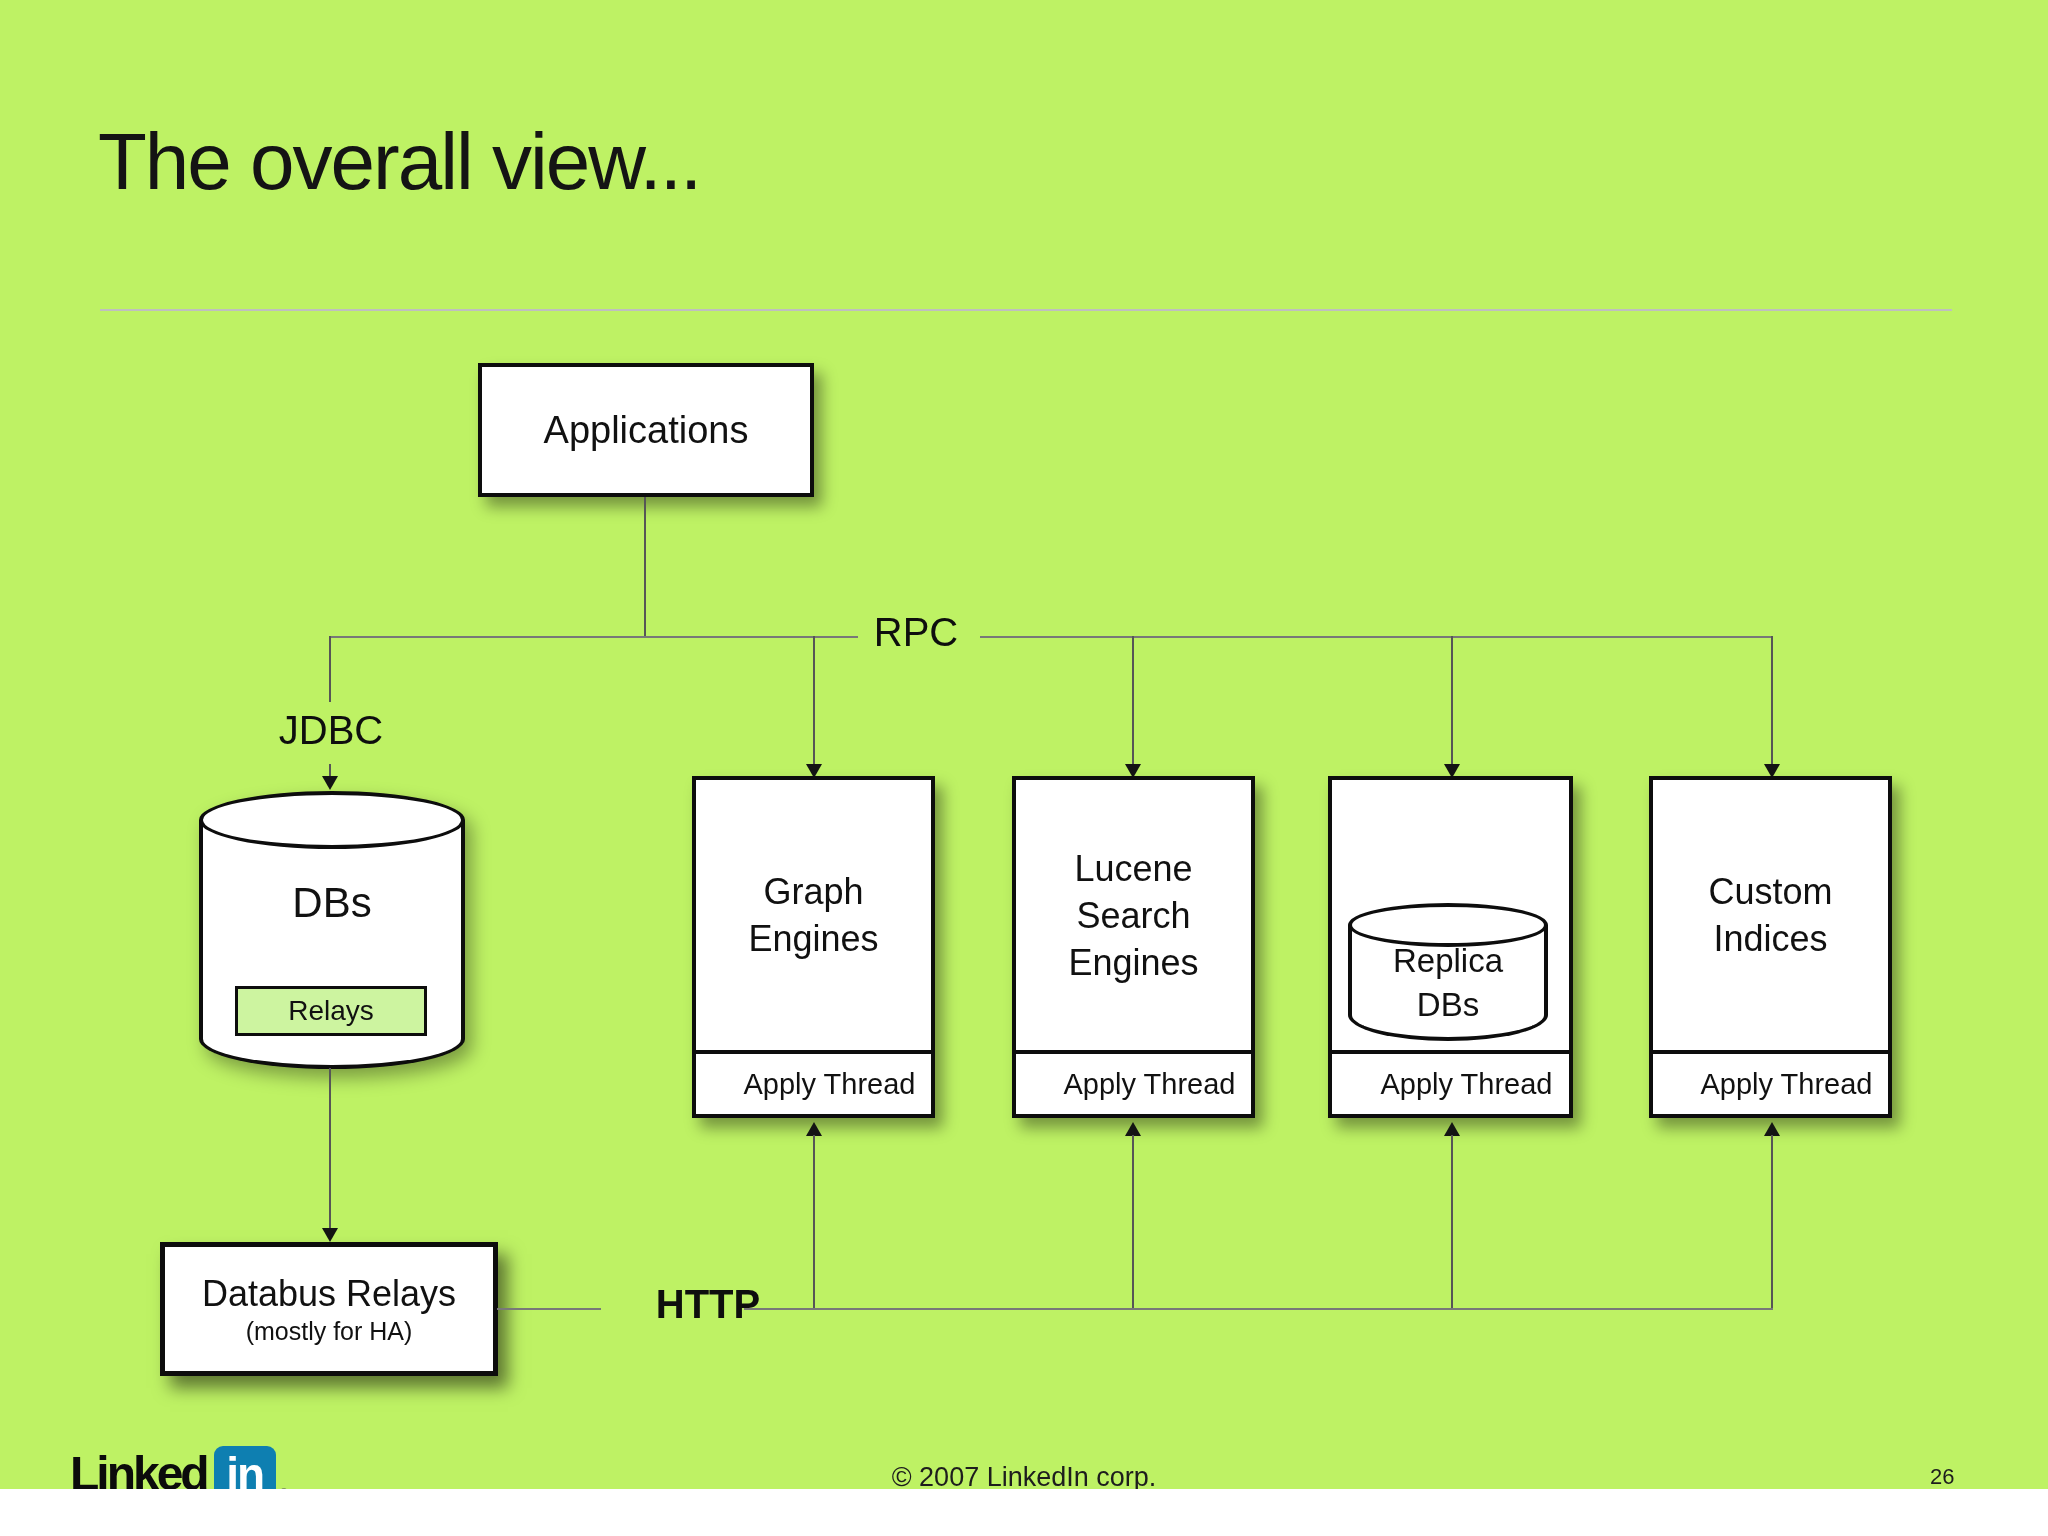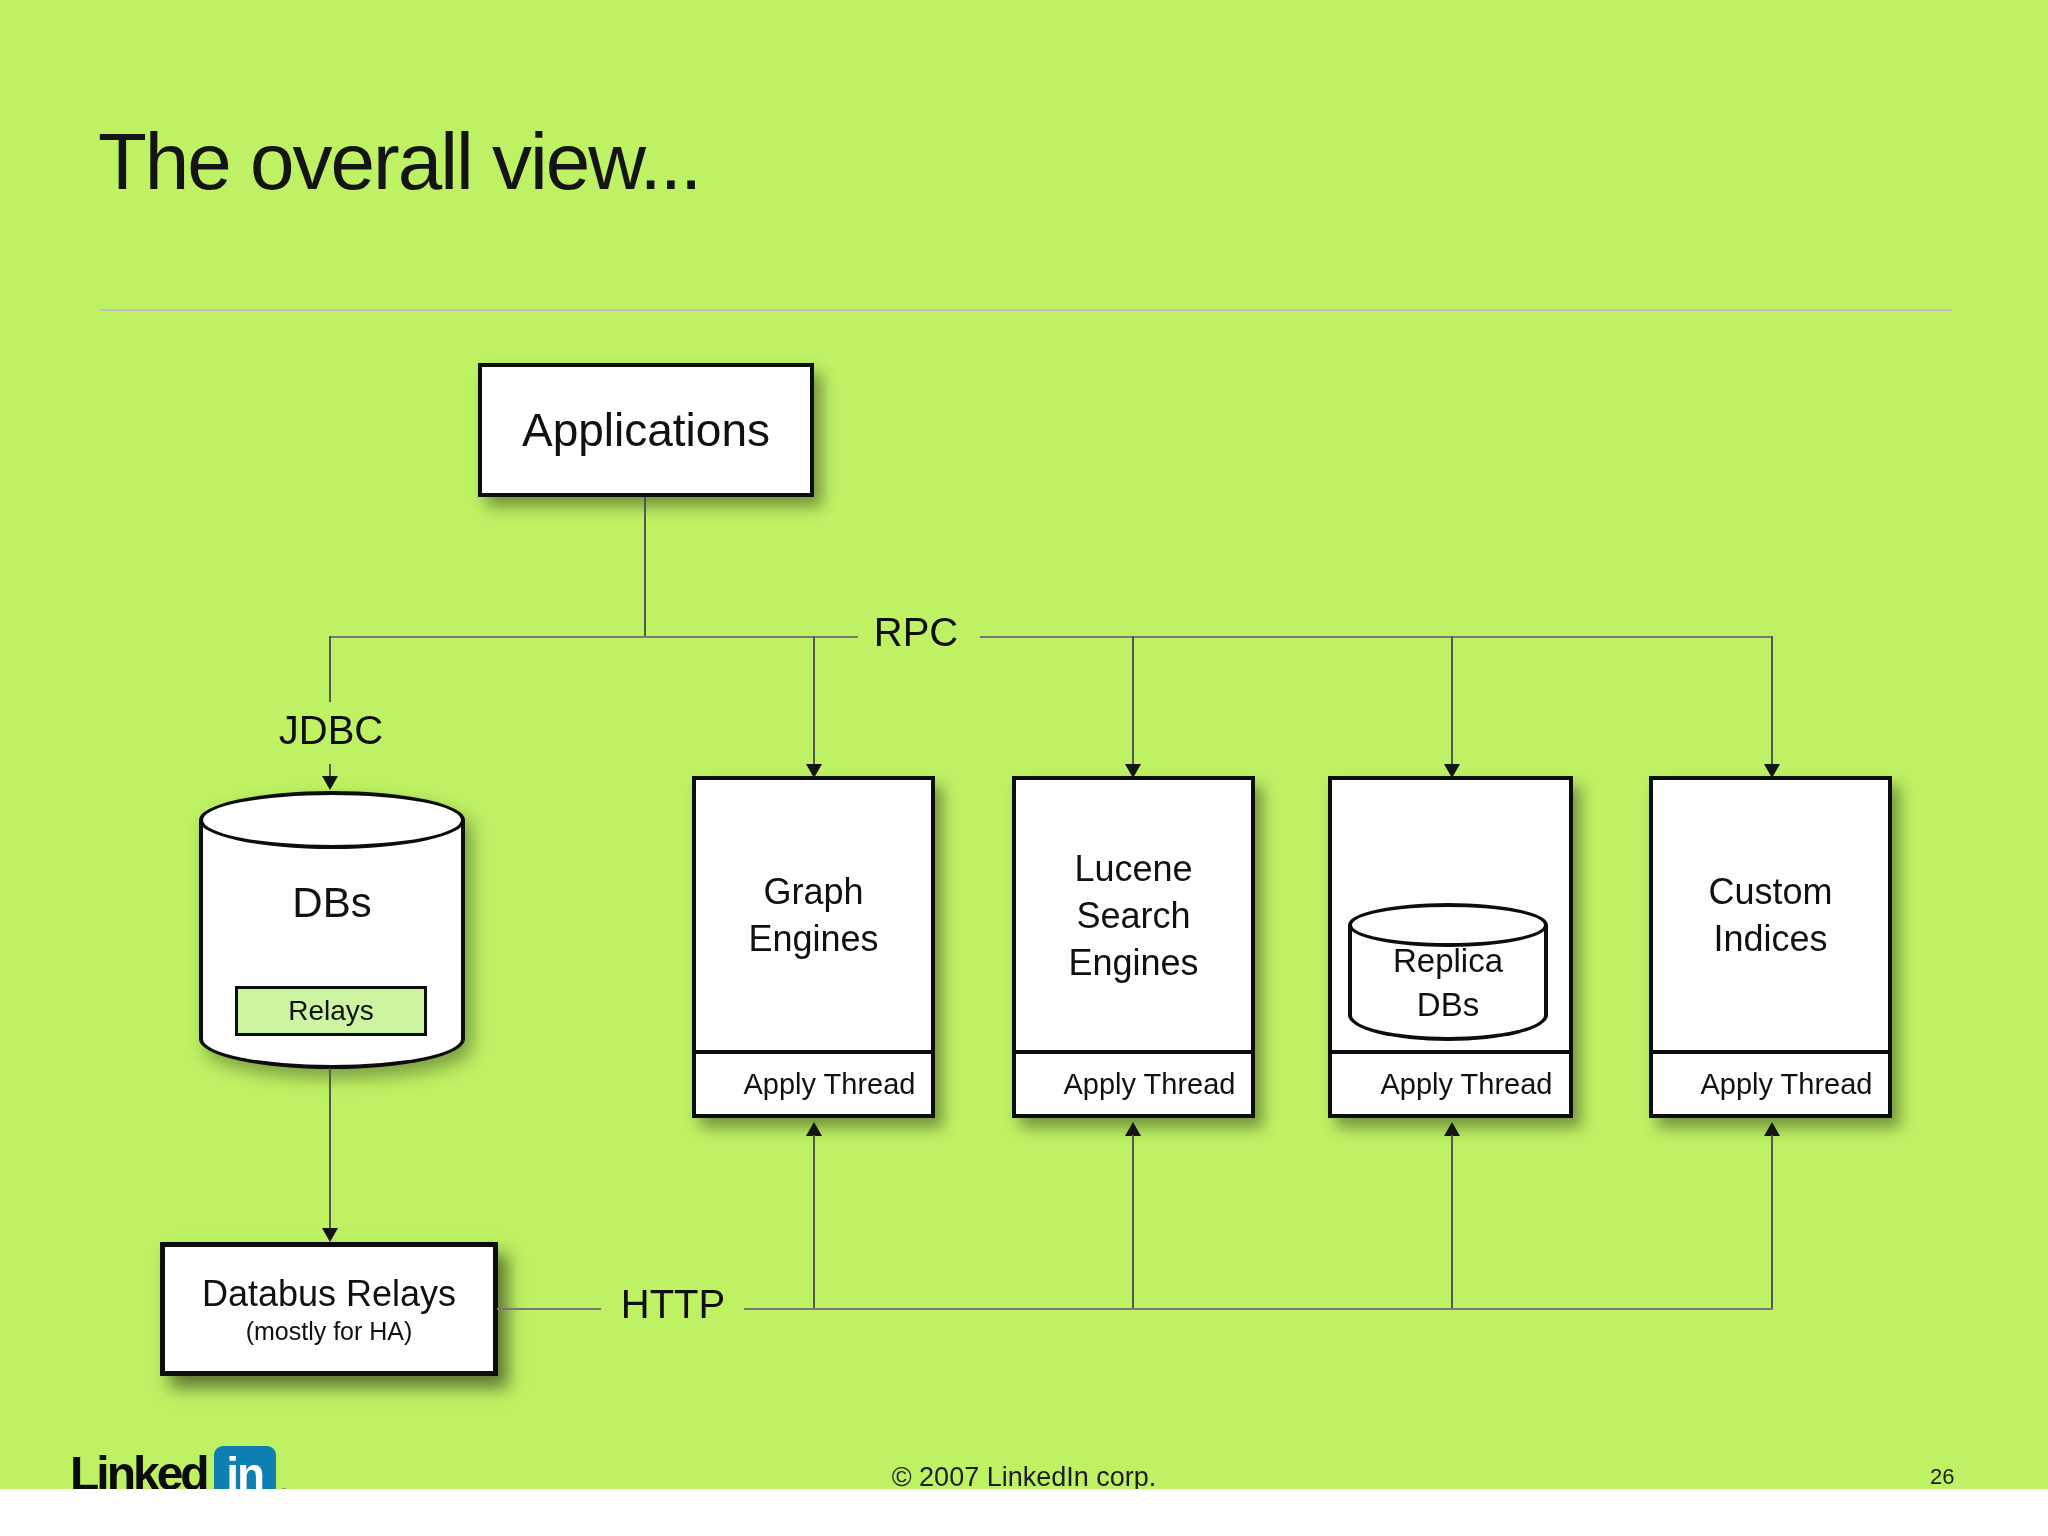--- a/index.html
+++ b/index.html
@@ -46,21 +46,21 @@
 
   .caches-inner { position:absolute; left:14px; top:22px; width:206px; height:64px;
            border:3px solid #0d0d0d; display:flex; align-items:center; justify-content:center; font-size:32px; }
   .cyl-replica { left:16px; top:123px; width:200px; height:138px; filter:none; }
   .cyl-replica .cyl-top { height:44px; }
   .cyl-replica .cyl-body { top:22px; height:116px; border-radius:0 0 100px 100px / 0 0 26px 26px; }
   .replica-label { position:absolute; left:0; right:0; top:36px; z-index:3; text-align:center;
            font-size:33px; line-height:44px; }
 
   
-  .applications { left:478px; top:363px; width:336px; height:134px; font-size:46px; }
+  .applications { left:478px; top:363px; width:336px; height:134px; font-size:38px; }
   .graph   { left:692px;  top:776px; width:243px; height:342px; }
   .lucene  { left:1012px; top:776px; width:243px; height:342px; }
   .caches  { left:1328px; top:776px; width:245px; height:342px; }
   .custom  { left:1649px; top:776px; width:243px; height:342px; }
   .databus { left:160px; top:1242px; width:338px; height:134px; border-width:5px;
              box-shadow:10px 12px 16px rgba(0,0,0,.5); }
   .databus-label { font-size:36px; line-height:44px; }
   .databus-sub   { font-size:25px; line-height:30px; }
 
   
@@ -155,21 +155,21 @@
 
   <div class="node databus">
     <div class="node-label-center">
       <div class="databus-label">Databus Relays</div>
       <div class="databus-sub">(mostly for HA)</div>
     </div>
   </div>
 
   <div class="hl" style="left:497px; top:1308px; width:104px;"></div>
   <div class="hl" style="left:744px; top:1308px; width:1029px;"></div>
-  <div class="edge-label" style="left:673px; top:1282px;">HTTP</div>
+  <div class="edge-label" style="left:708px; top:1282px;font-weight:bold;">HTTP</div>
 
   <div class="arr up" style="left:806px; top:1122px;"></div>
   <div class="vl" style="left:813px; top:1135px; height:173px;"></div>
   <div class="arr up" style="left:1125px; top:1122px;"></div>
   <div class="vl" style="left:1132px; top:1135px; height:173px;"></div>
   <div class="arr up" style="left:1444px; top:1122px;"></div>
   <div class="vl" style="left:1451px; top:1135px; height:173px;"></div>
   <div class="arr up" style="left:1764px; top:1122px;"></div>
   <div class="vl" style="left:1771px; top:1135px; height:173px;"></div>
 

